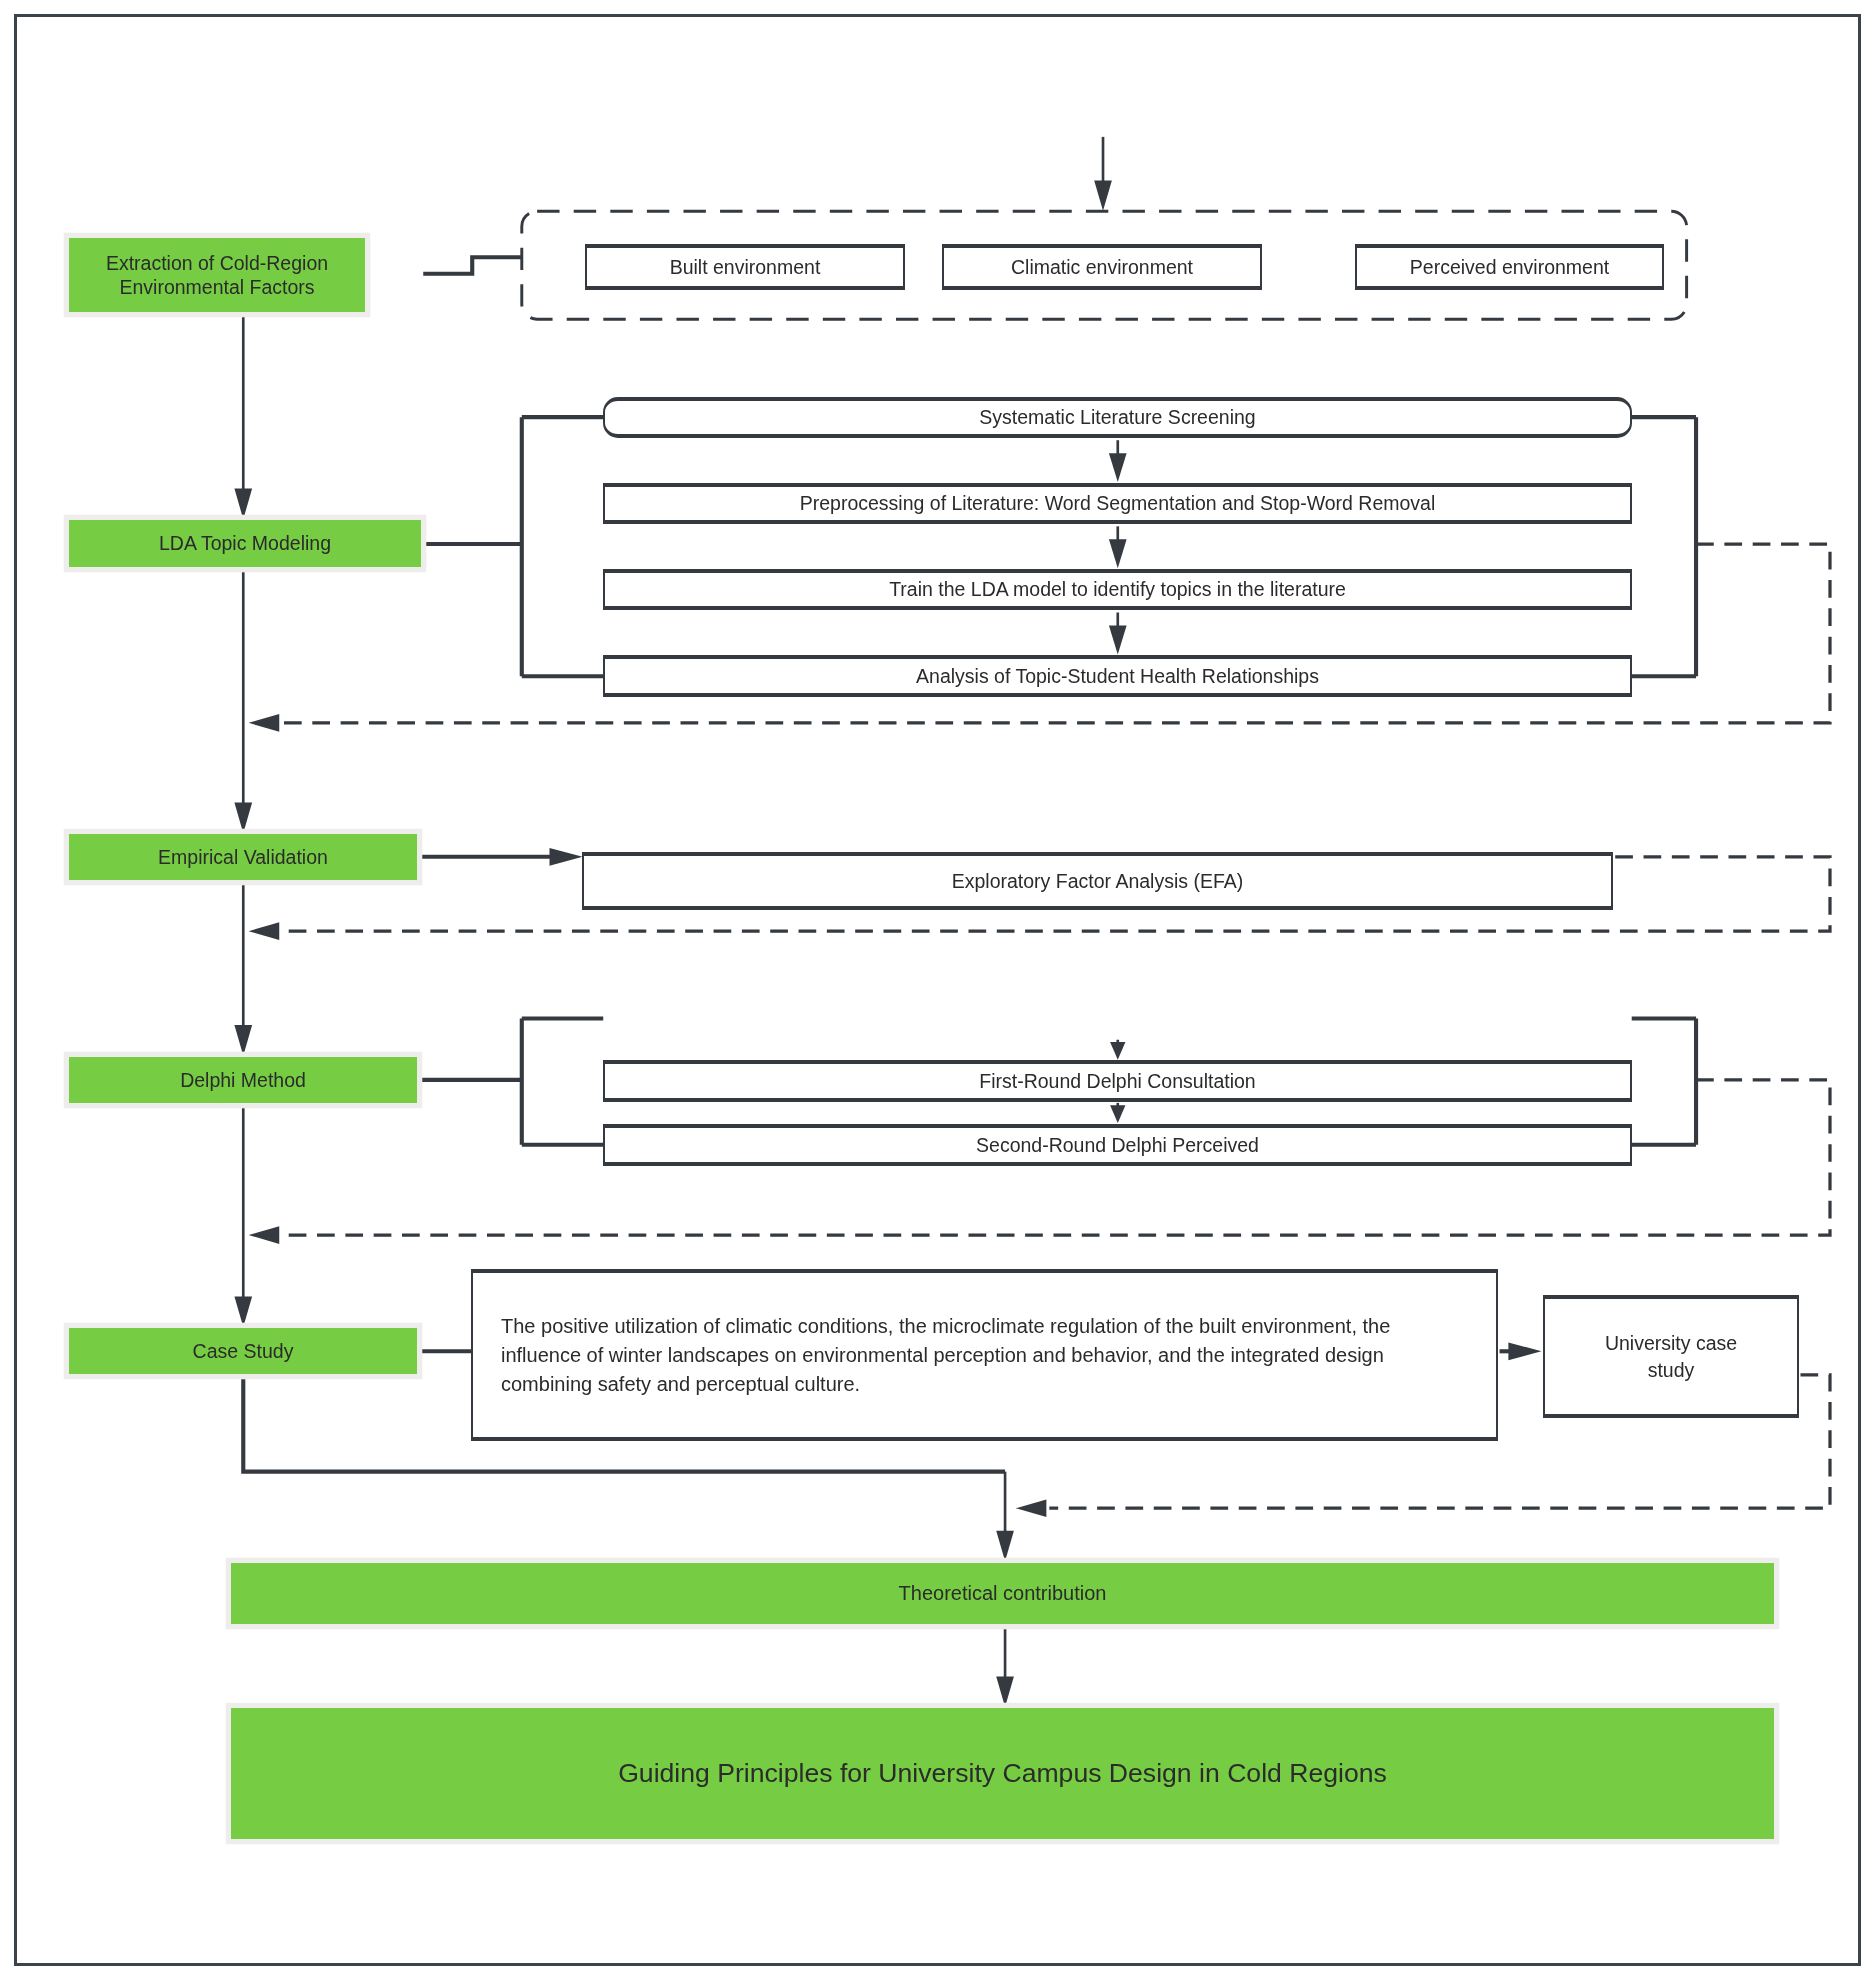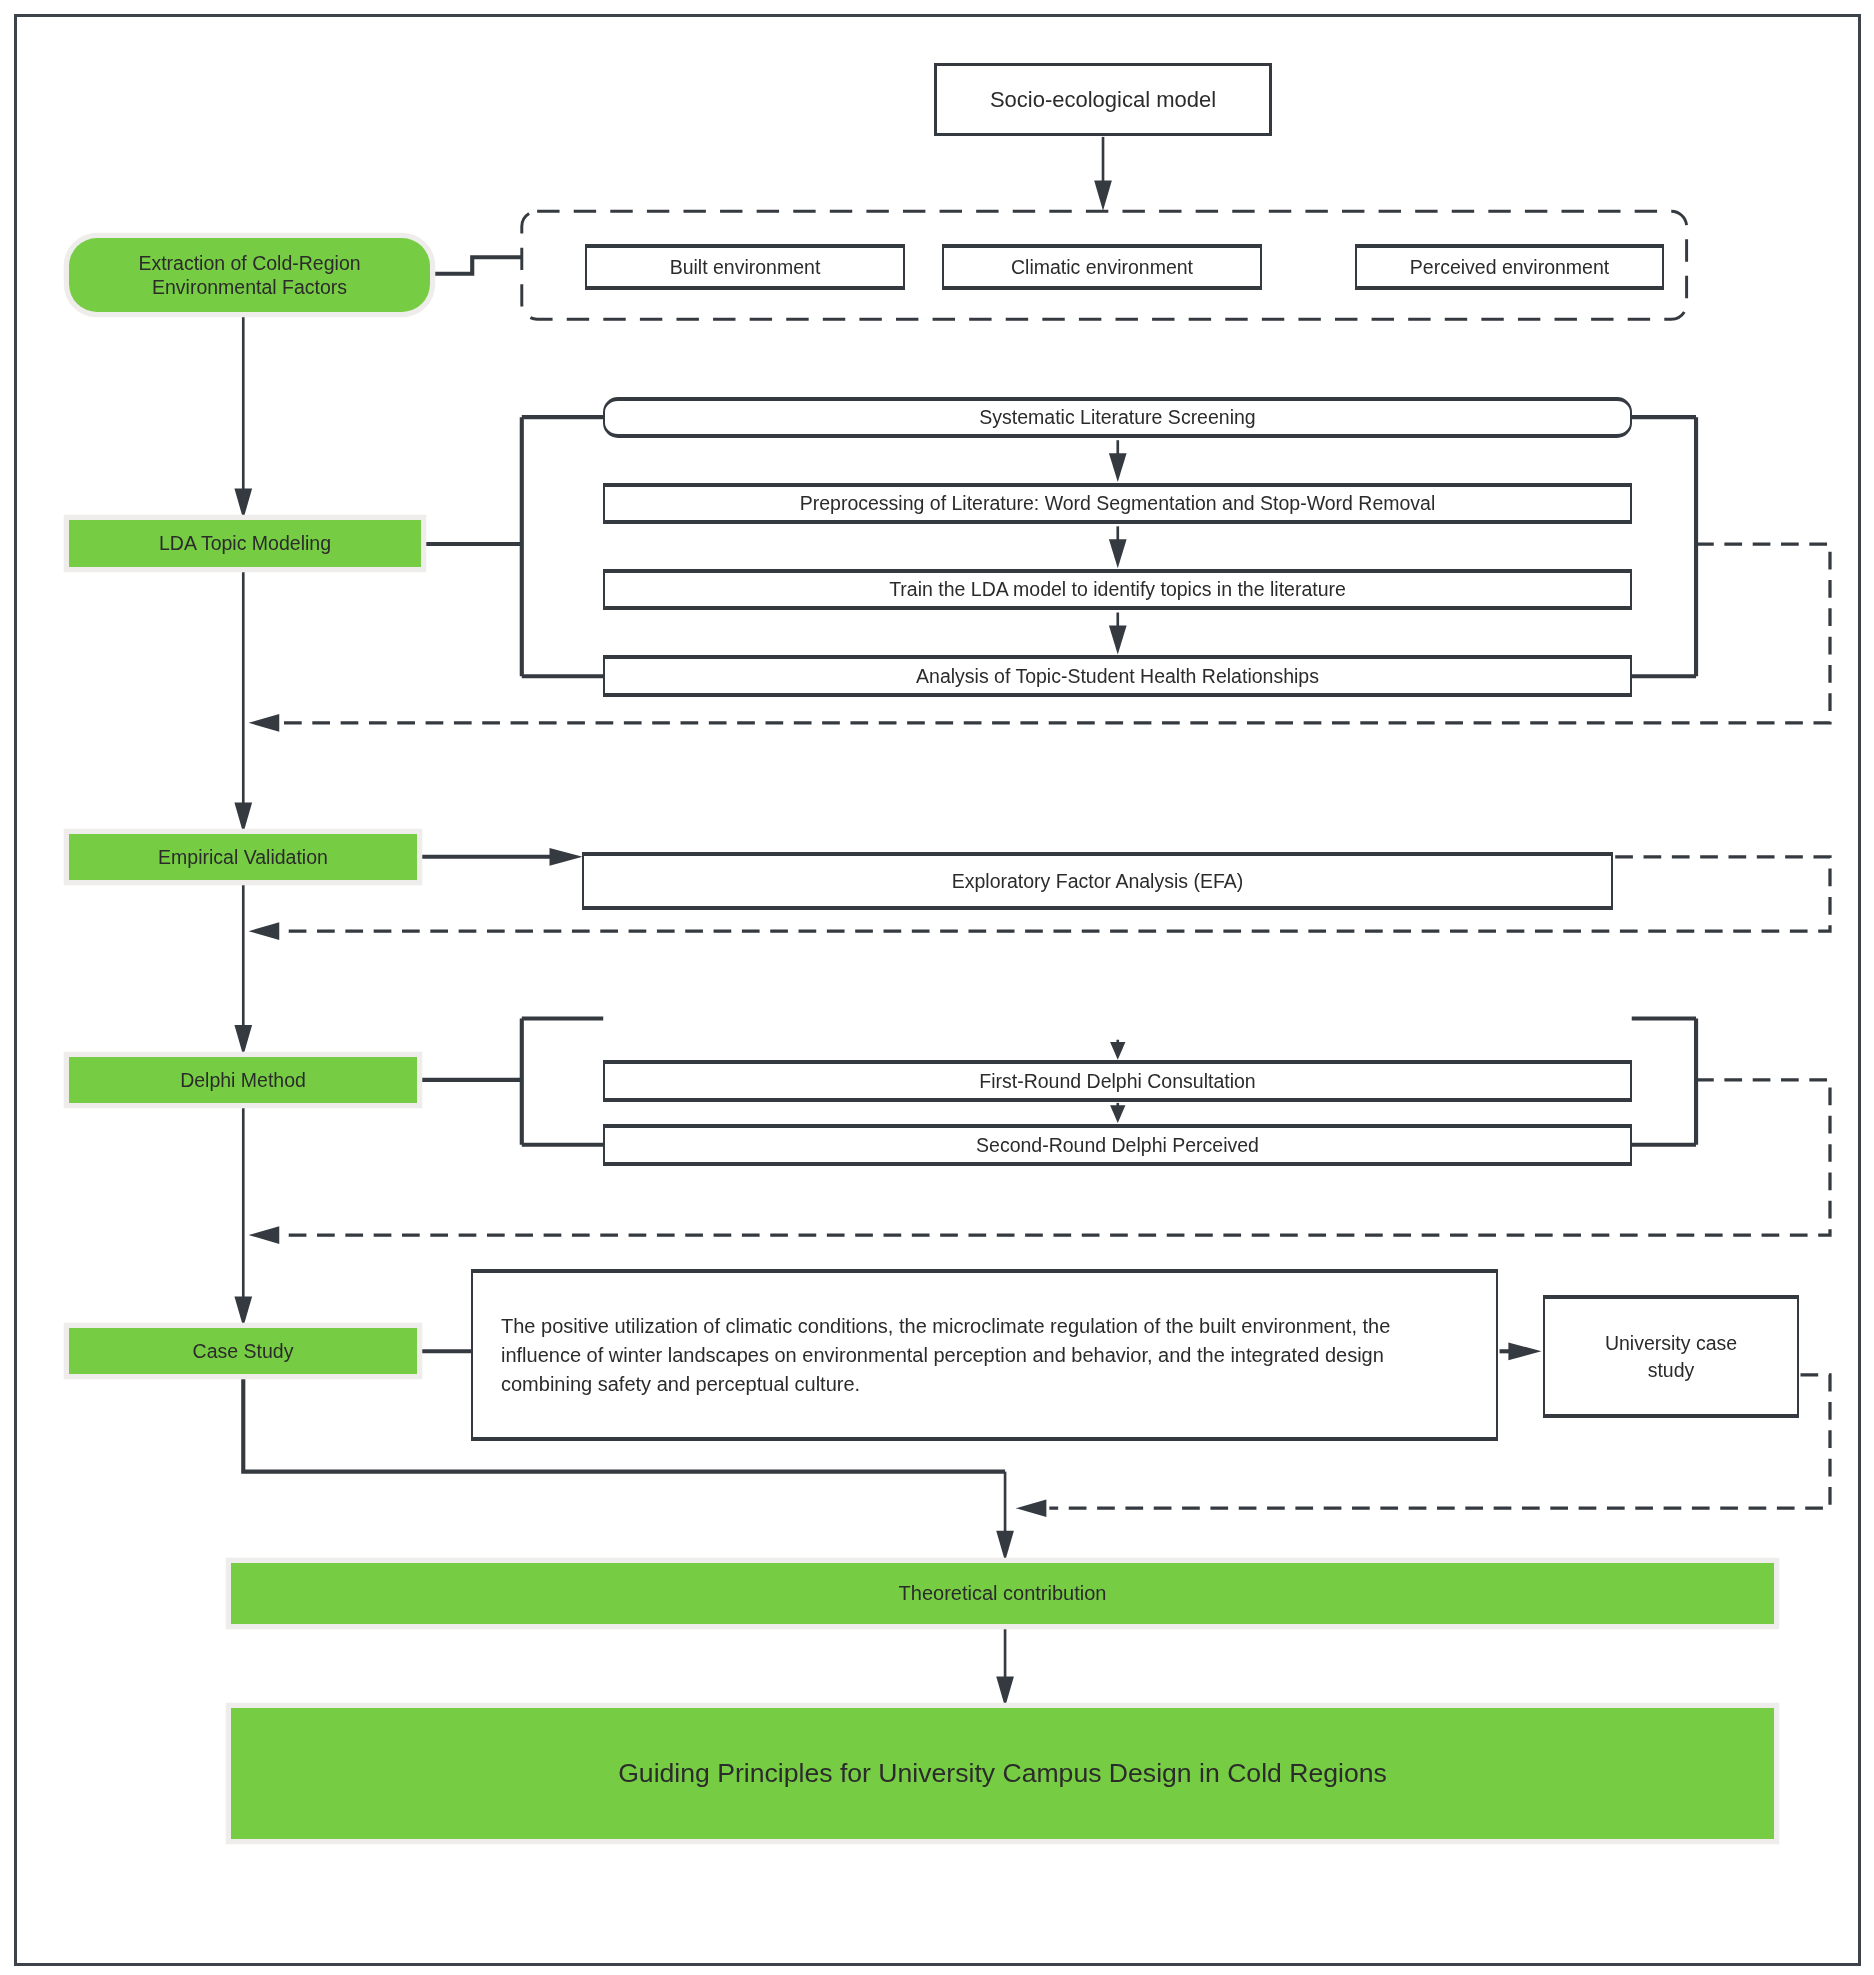--- a/index.html
+++ b/index.html
@@ -110,35 +110,32 @@
     <polygon class="hd" points="1721,2556 1773,2541 1773,2571"></polygon>
 
     <path class="ln w7" d="M412 2329 V2494 H1703"></path>
     <path class="ln w45" d="M1703 2494 V2597"></path>
     <polygon class="hd" points="1688,2594 1718,2594 1703,2646"></polygon>
 
     <path class="ln w45" d="M1703 2753 V2842"></path>
     <polygon class="hd" points="1688,2841 1718,2841 1703,2893"></polygon>
   </svg>
 
-  <div class="wbox socio" style="left:934px; top:63px; width:338px; height:73px;">
-    <span>Socio-ecological model</span>
-  </div>
 
   <div class="wbox" style="left:585px; top:244px; width:320px; height:46px;">
     <span>Built environment</span>
   </div>
   <div class="wbox" style="left:942px; top:244px; width:320px; height:46px;">
     <span>Climatic environment</span>
   </div>
   <div class="wbox" style="left:1355px; top:244px; width:309px; height:46px;">
     <span>Perceived environment</span>
   </div>
 
-  <div class="gbox" style="left:69px; top:238px; width:361px; height:74px;border-radius:28px;">
+  <div class="gbox" style="left:69px; top:238px; width:296px; height:74px;">
     <span>Extraction of Cold-Region</span>
     <span>Environmental Factors</span>
   </div>
 
   <div class="gbox" style="left:69px; top:520px; width:352px; height:47px;">
     <span>LDA Topic Modeling</span>
   </div>
   <div class="wbox" style="left:603px; top:397px; width:1029px; height:41px;border-radius:15px;">
     <span>Systematic Literature Screening</span>
   </div>

